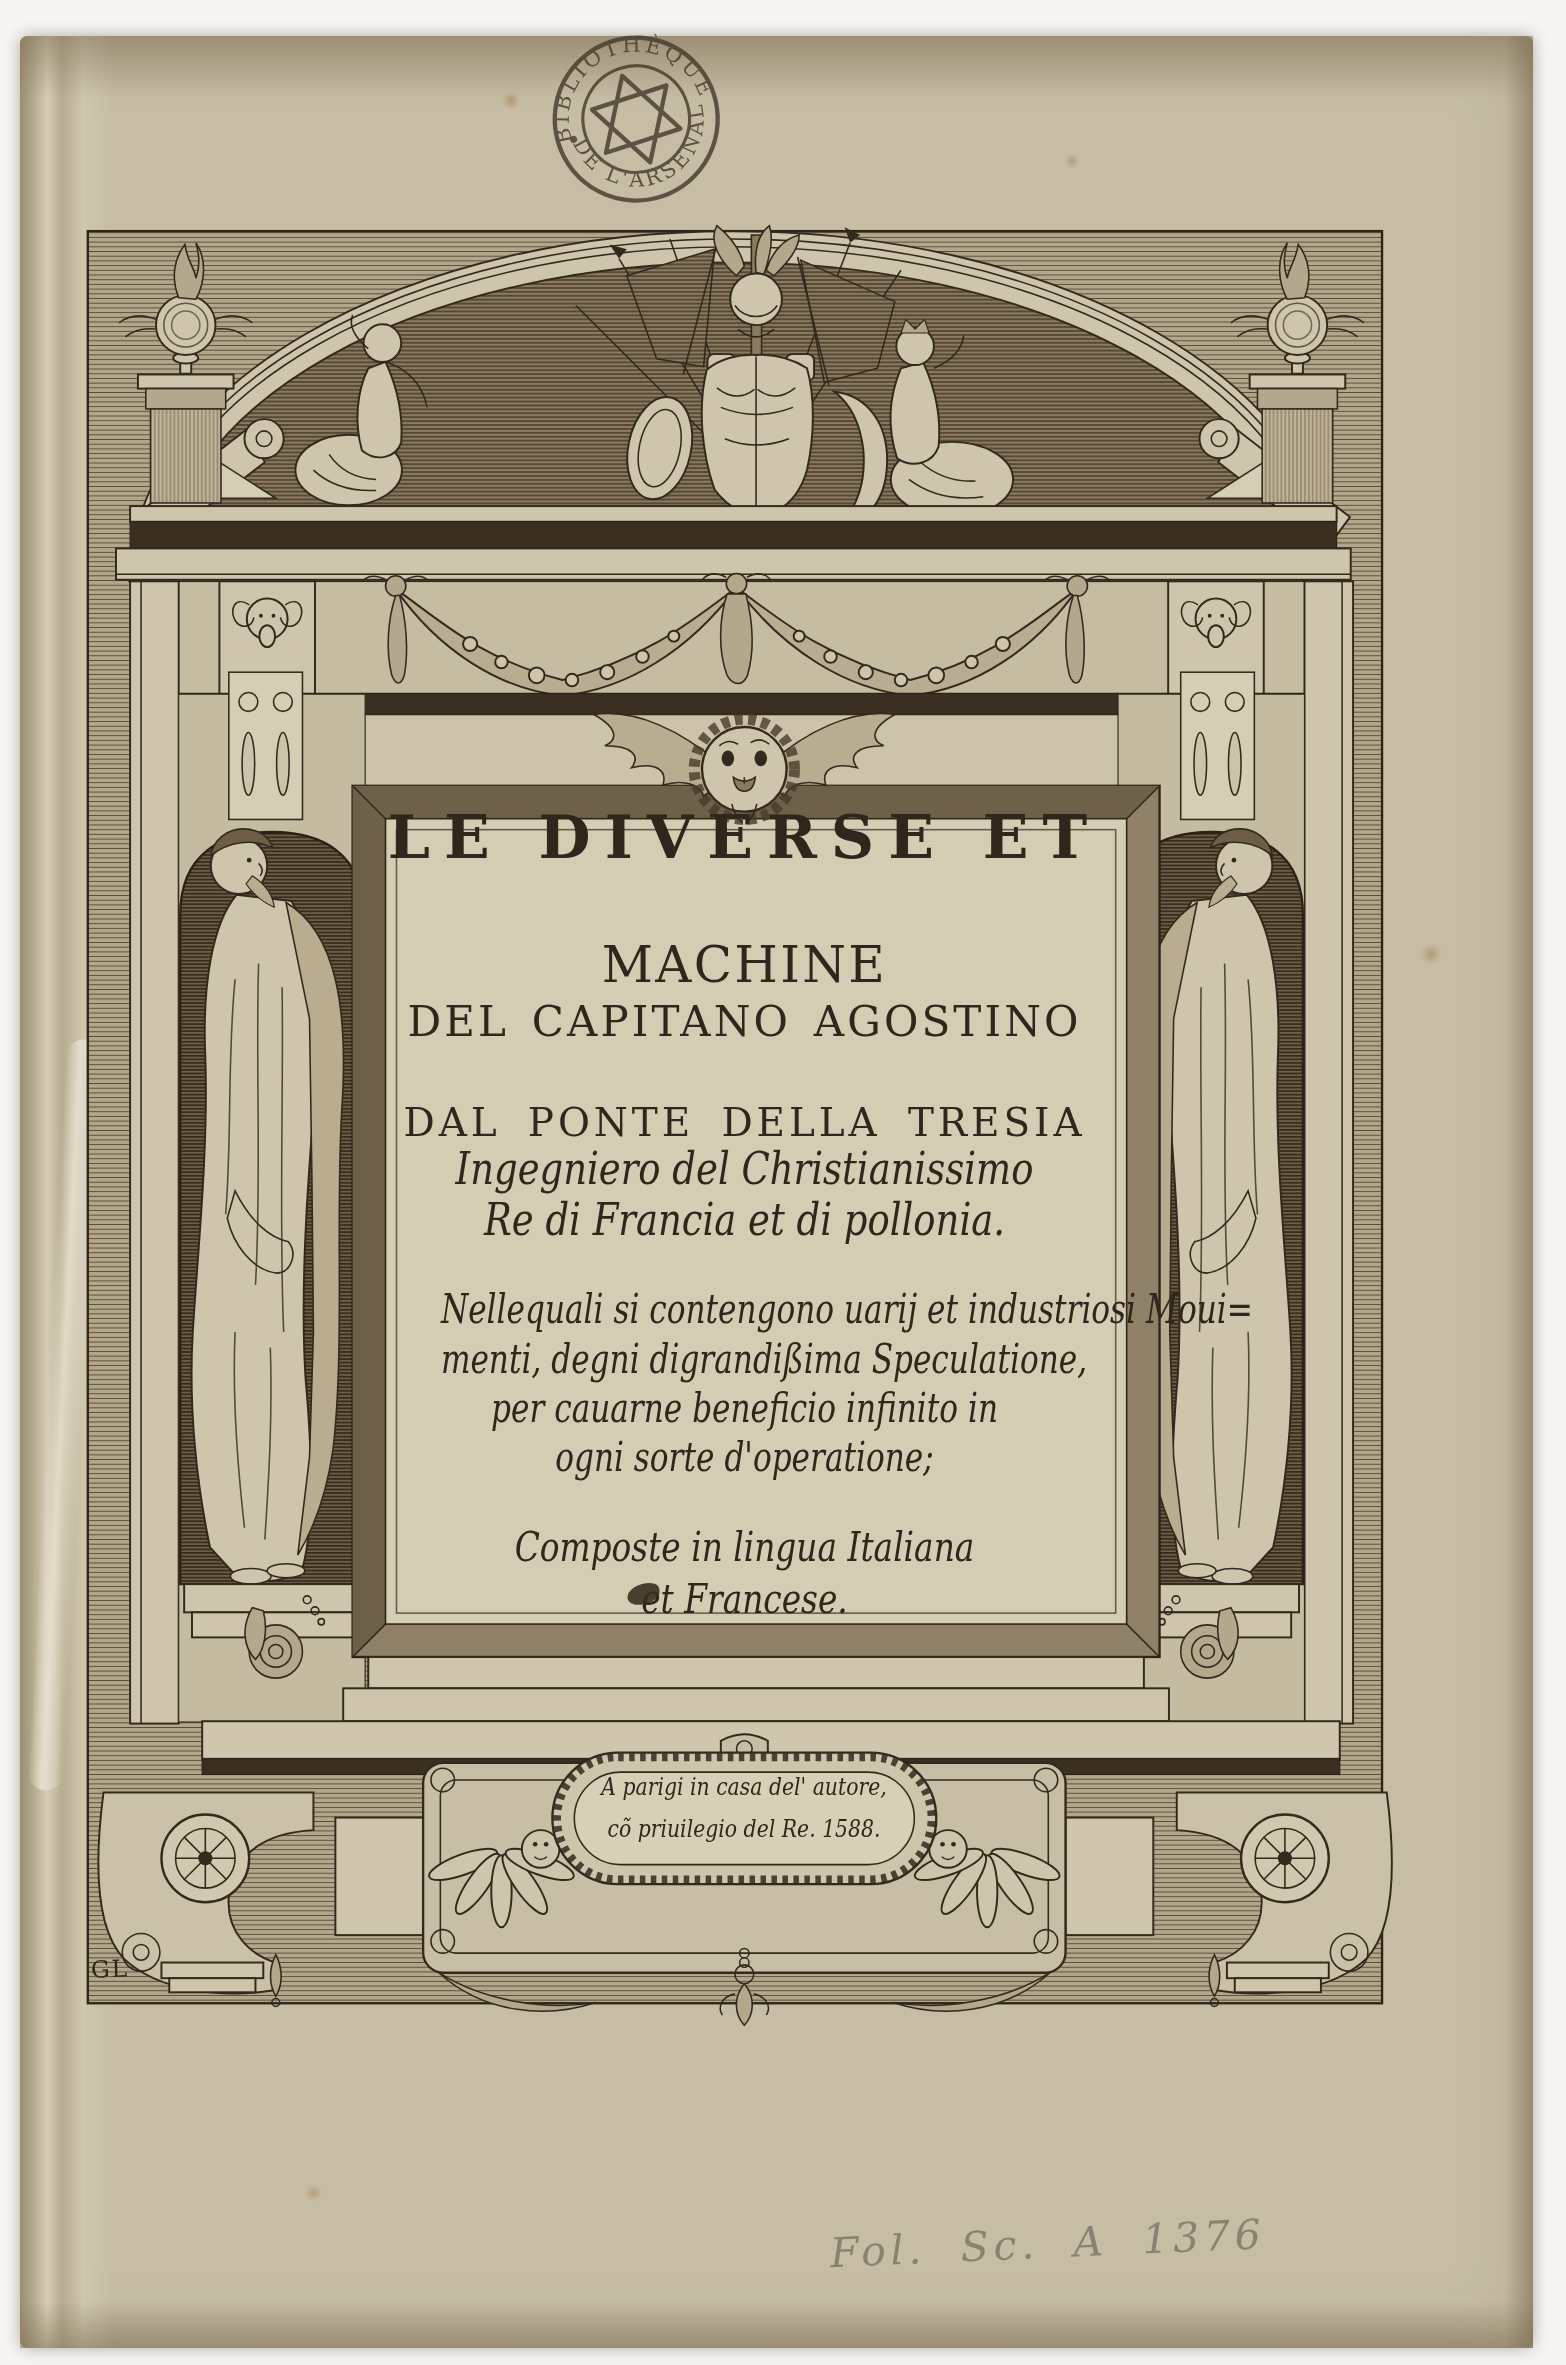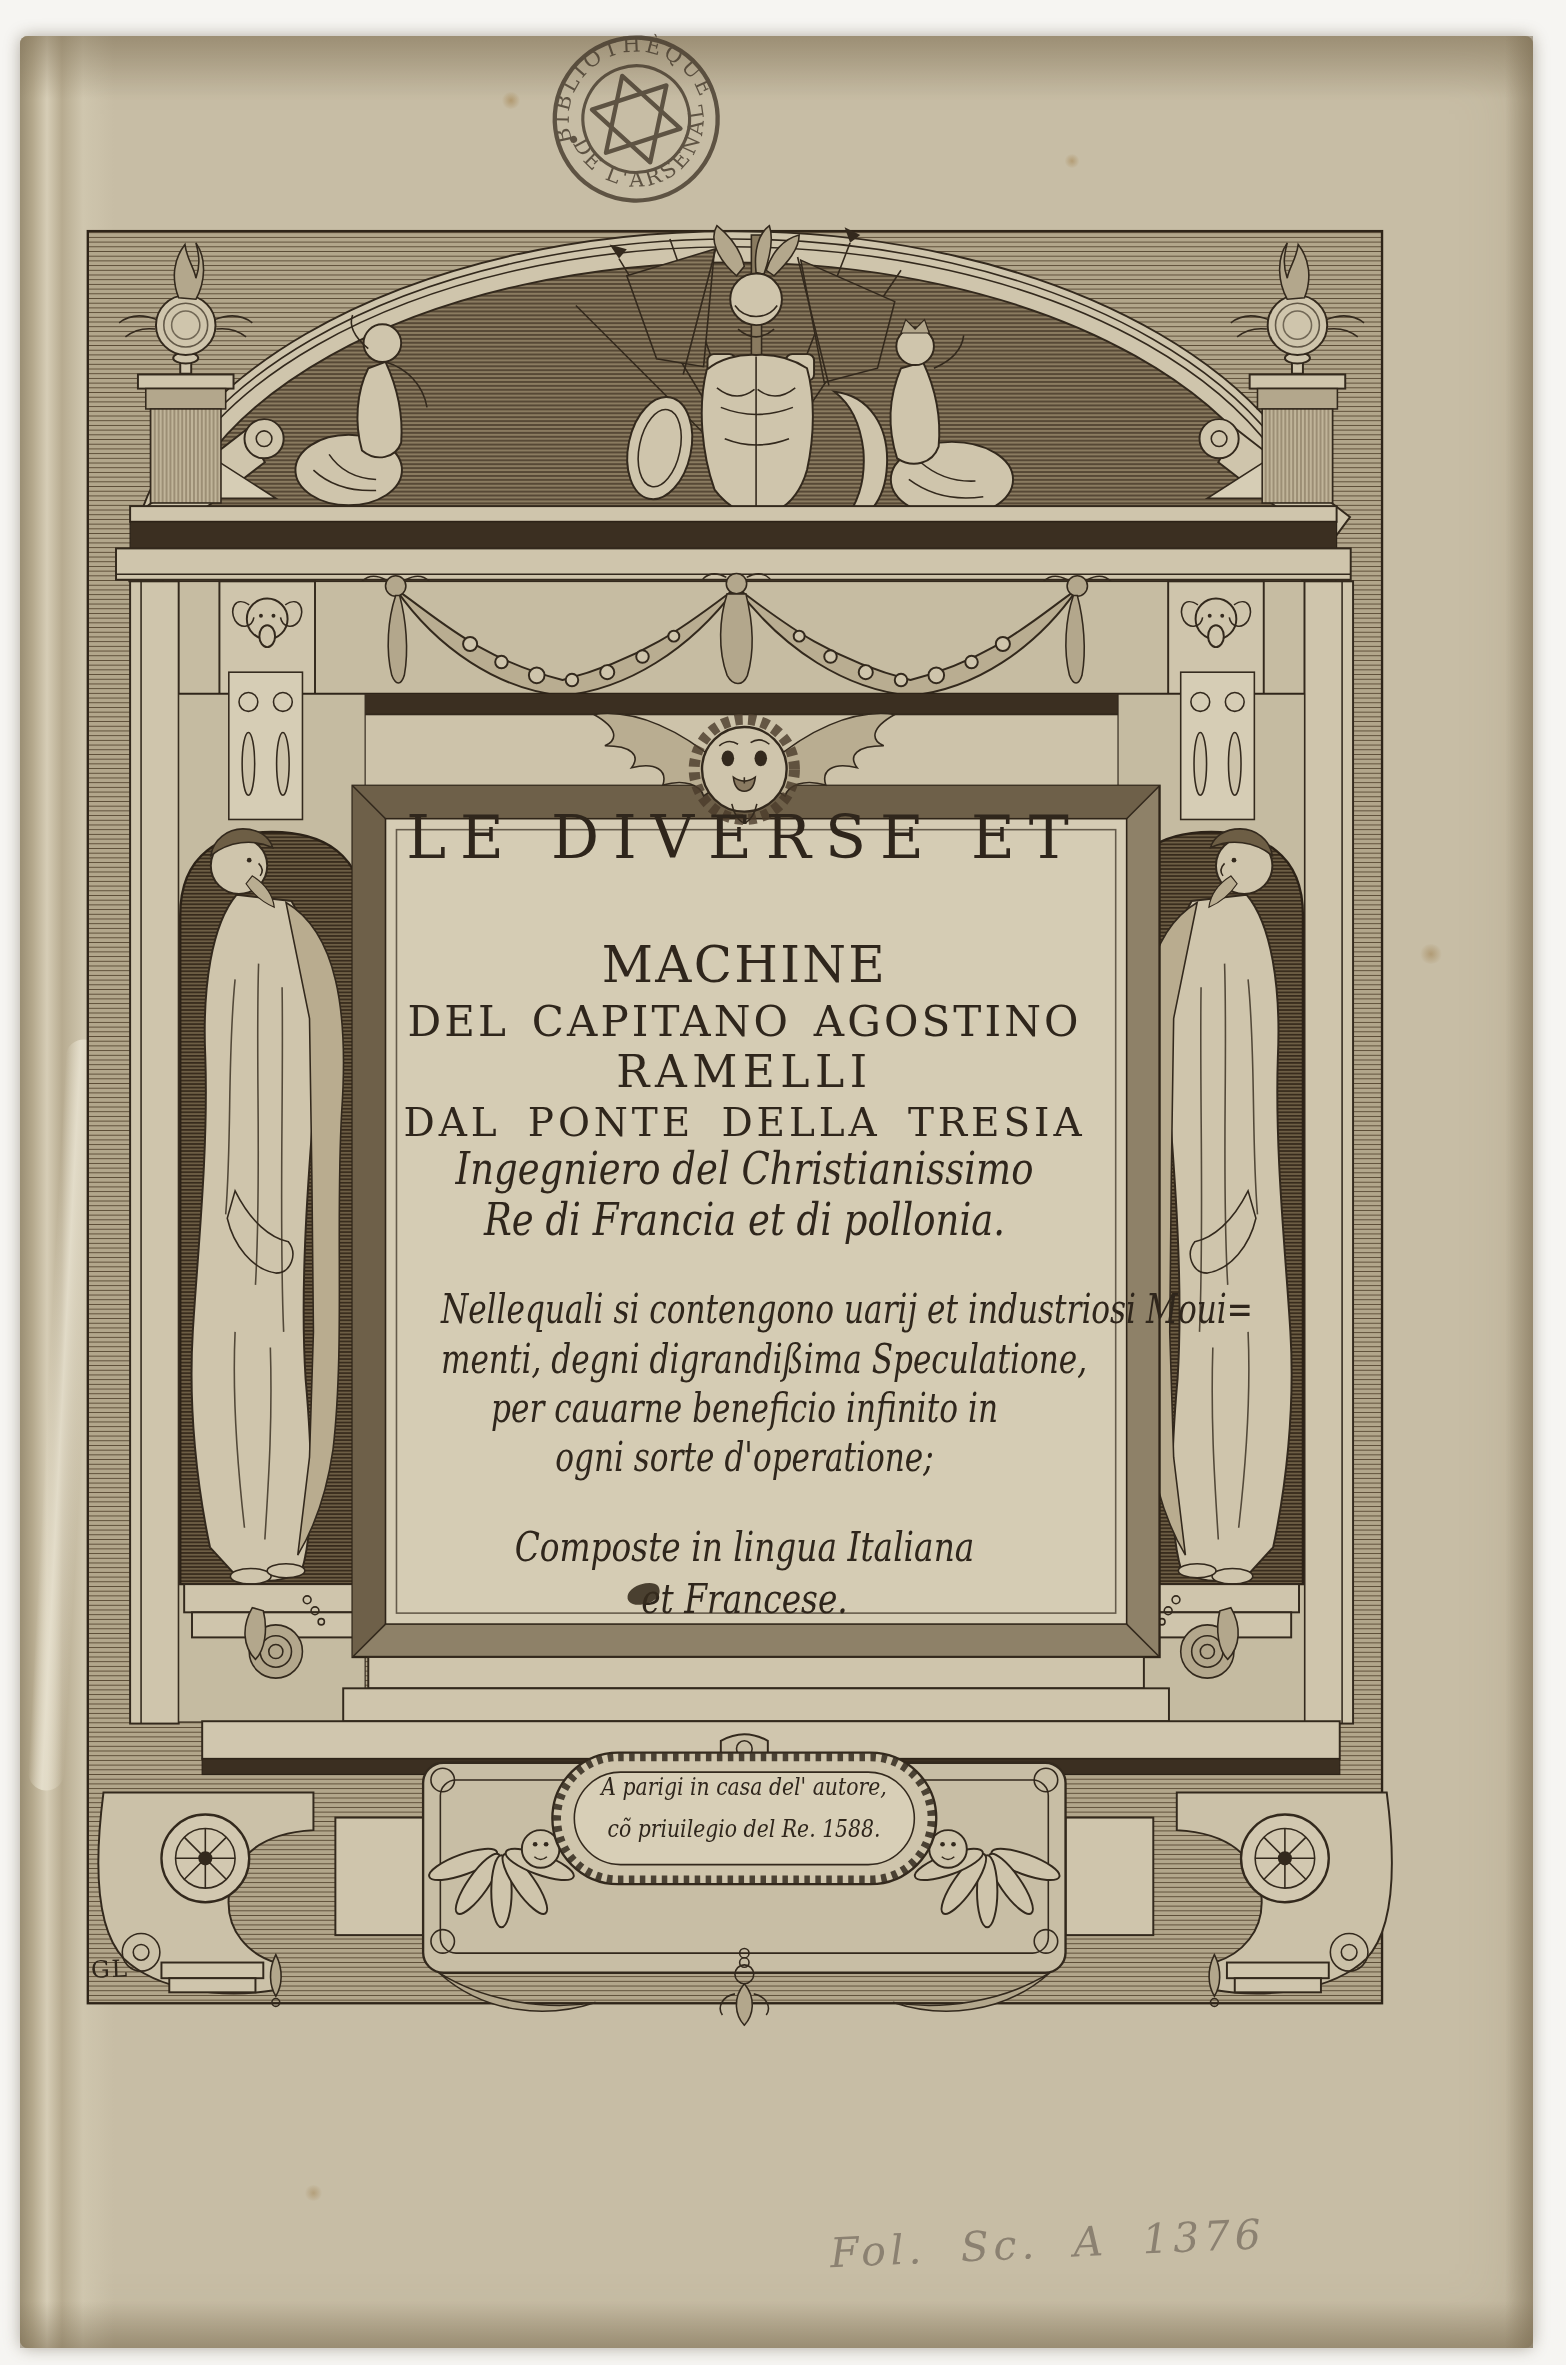--- a/index.html
+++ b/index.html
@@ -25,21 +25,21 @@
   
   .ln{stroke:#33291d;fill:none;stroke-width:2;}
   .lt{fill:#cfc5ac;stroke:#33291d;stroke-width:2.5;}
   .lt2{fill:#d6cdb5;stroke:#33291d;stroke-width:2;}
   .md{fill:#b3a78c;stroke:#33291d;stroke-width:2;}
   .dk{fill:#3b2f21;stroke:#2c2217;stroke-width:1.5;}
   .stampTxt{font-family:"DejaVu Serif","Liberation Serif",serif;font-size:27px;letter-spacing:4px;fill:#473c2e;}
   
   .tl{position:absolute;left:345px;width:799px;text-align:center;line-height:1;color:#2f261c;white-space:nowrap;}
   .it{font-style:italic;}
-  .t1{top:807px;font-size:60px;letter-spacing:14px;}
+  .t1{top:807px;font-size:60px;letter-spacing:14px;font-weight:bold;}
   .t2{top:879px;font-size:47px;letter-spacing:7.8px;}
   .t3{top:940px;font-size:50px;letter-spacing:2.3px;}
   .t4{top:1001px;font-size:42px;letter-spacing:3.1px;word-spacing:6.3px;}
   .t5{top:1050px;font-size:44px;letter-spacing:5.5px;}
   .t6{top:1103px;font-size:39px;letter-spacing:3.9px;word-spacing:11px;}
   .t7{top:1147px;font-size:44px;transform:scaleX(.84);}
   .t8{top:1198px;font-size:44px;transform:scaleX(.84);}
   .arg{font-size:41px;transform:scaleX(.76);}
   .a1{top:1289px}.a2{top:1339px}.a3{top:1388px}.a4{top:1437px}
   .lang{font-size:41px;transform:scaleX(.8);}
@@ -387,21 +387,20 @@
         <circle class="ln" cx="950" cy="2520" r="12" stroke-width="3"></circle>
         <path d="M 950 2532 C 935 2550 938 2572 950 2585 C 962 2572 965 2550 950 2532 Z" fill="#b3a78c" stroke="#33291d" stroke-width="2"></path>
         <path class="ln" stroke-width="2.5" d="M 938 2545 C 922 2548 915 2562 922 2572 M 962 2545 C 978 2548 985 2562 978 2572"></path>
       </g>
     </g>
   </svg>
 
   <div class="tl t1">LE DIVERSE ET</div>
   <div class="tl t4">DEL CAPITANO AGOSTINO</div>
   <div class="tl t3">MACHINE</div>
-  <div class="tl t5">RAMELLI</div>
   <div class="tl t6">DAL PONTE DELLA TRESIA</div>
   <div class="tl t7 it">Ingegniero del Christianissimo</div>
   <div class="tl t8 it">Re di Francia et di pollonia.</div>
 
   <div class="tl arg a1 it">Nellequali si contengono uarij et industriosi Moui=</div>
   <div class="tl arg a2 it">menti, degni digrandißima Speculatione,</div>
   <div class="tl arg a3 it">per cauarne beneficio infinito in</div>
   <div class="tl arg a4 it">ogni sorte d'operatione;</div>
 
   <div class="tl lang l1 it">Composte in lingua Italiana</div>

